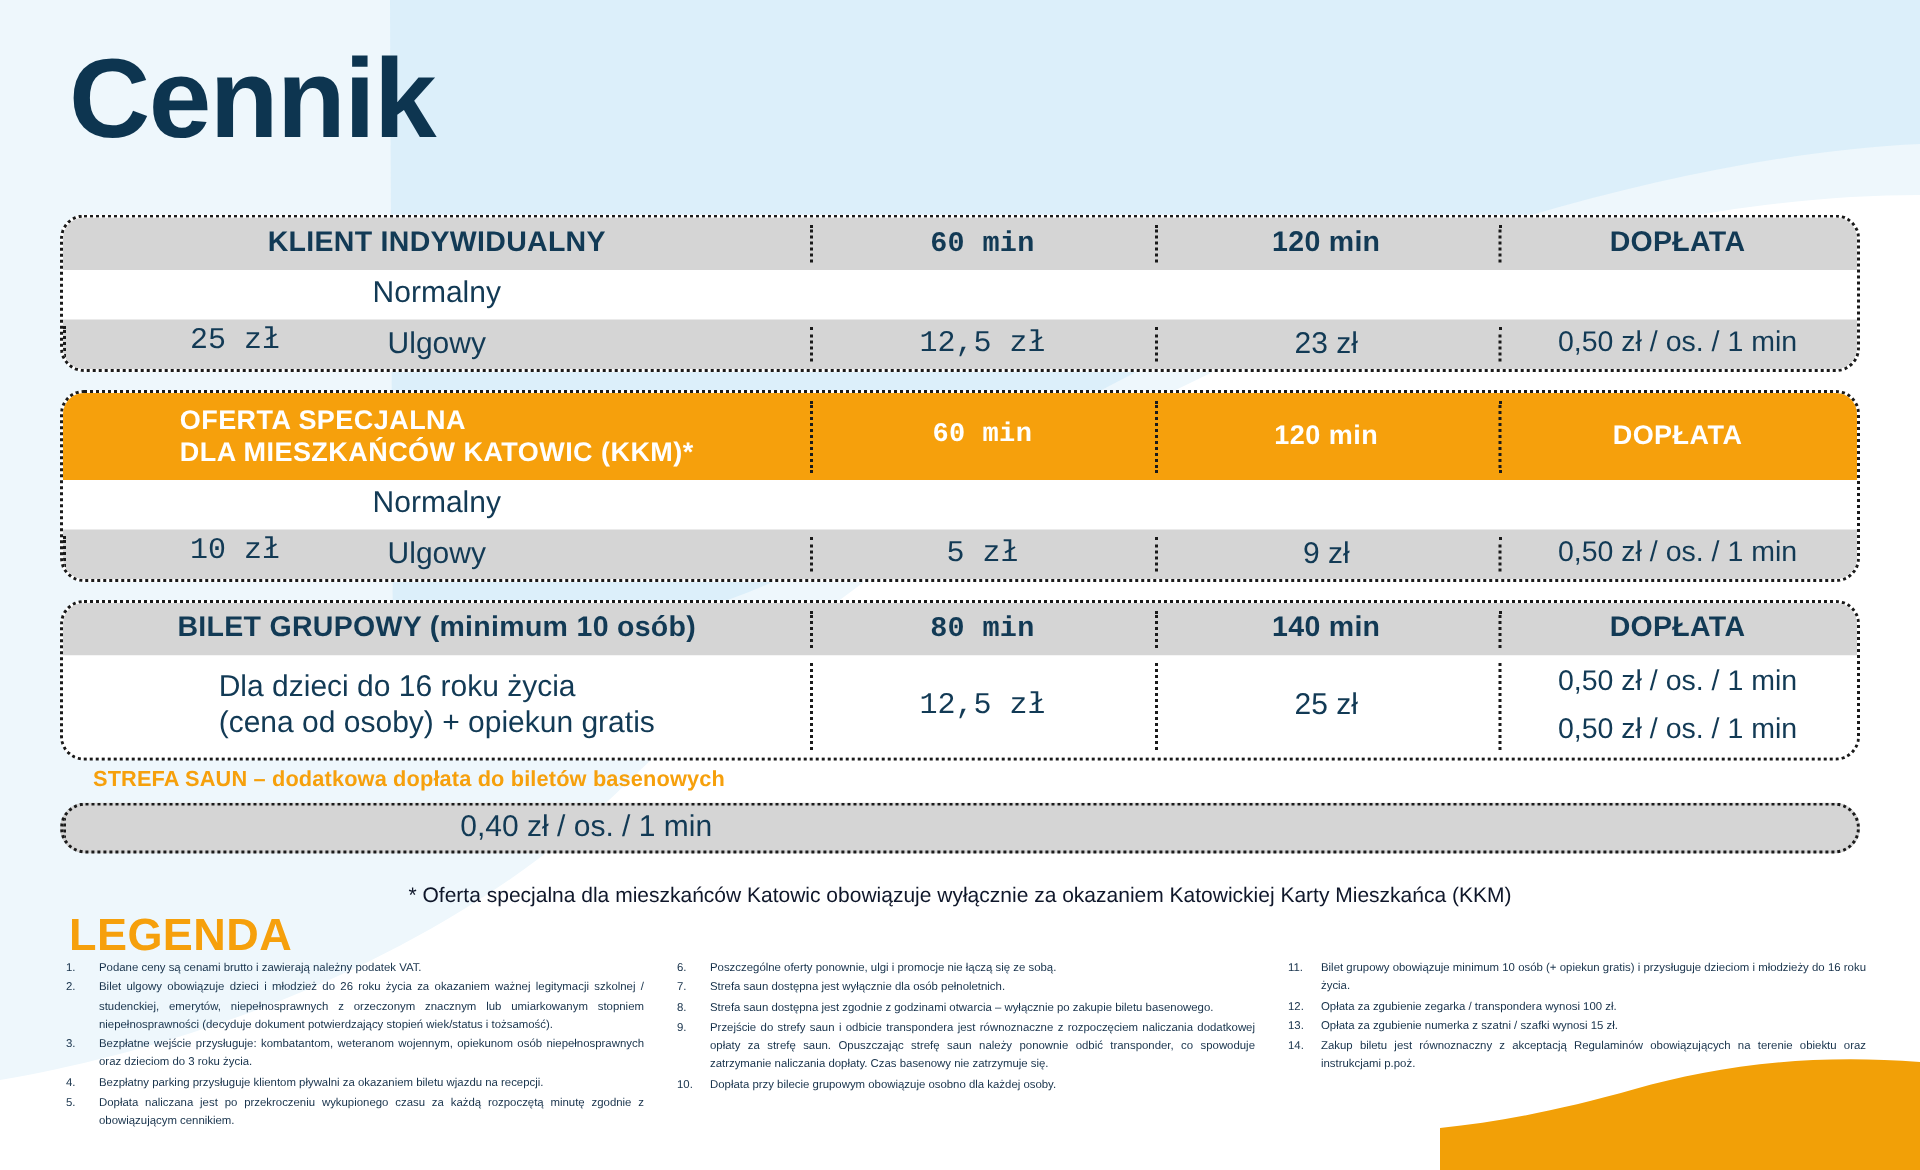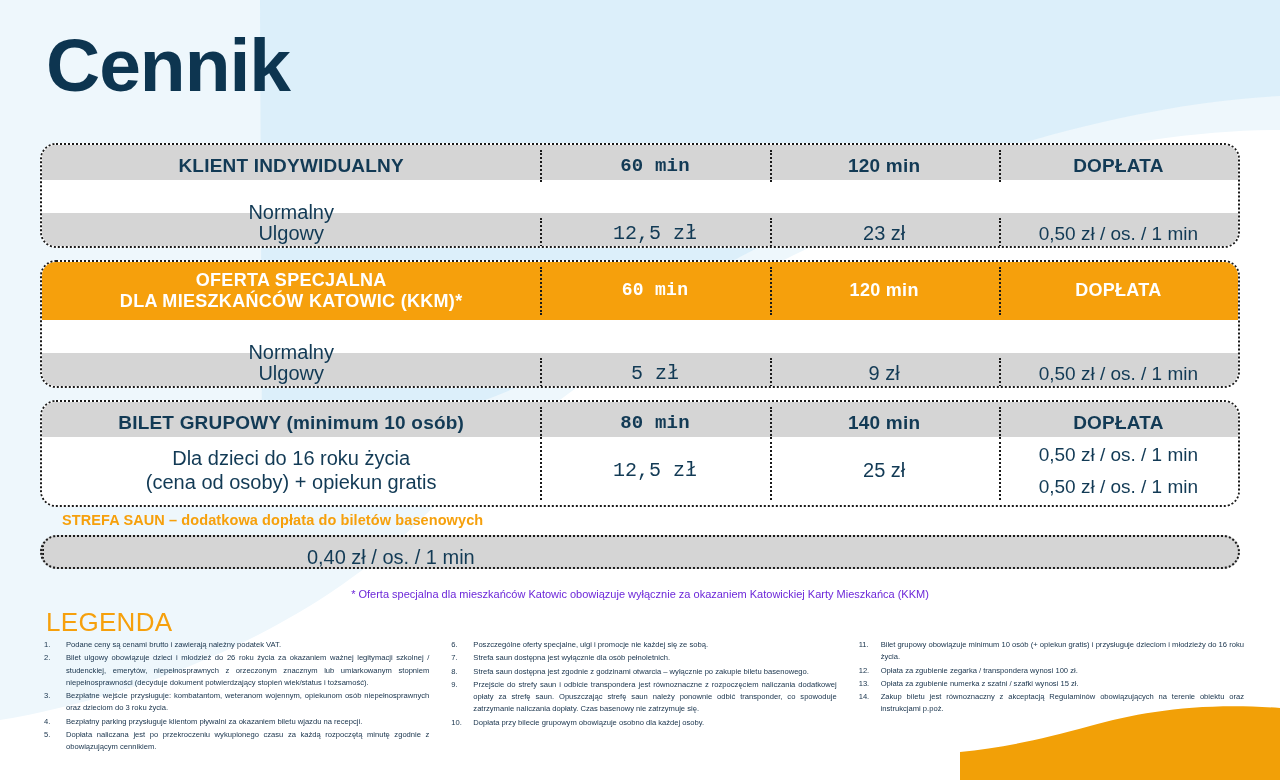--- a/index.html
+++ b/index.html
@@ -61,22 +61,21 @@
   .row.head   { background: #d5d5d5; }
   .row.white  { background: #ffffff; flex-direction: column; }
   .row.grey   { background: #d5d5d5; }
   .row.orange { background: #f6a00c; }
 
   .cell {
     box-sizing: border-box;
     display: flex;
     align-items: center;
     justify-content: center;
-    text-align: center;
-    padding: 21px 6px;
+    padding: 4px 6px;
     position: relative;
     line-height: 1.18;
   }
   .c-label { width: 41.6667%; }
   .c-a     { width: 19.1667%; font-family: Liberation Mono, monospace; }
   .c-b     { width: 19.1667%; }
   .c-c     { width: 20.0000%; }
 
   .cell.div-left::before {
     content: "";
@@ -152,31 +151,31 @@
     font-weight: bold;
     color: #f6a00c;
     letter-spacing: 0.1px;
   }
 
   .footnote {
     position: absolute;
     left: 0; right: 0;
     top: 588px;
     text-align: center;
-    font-size: 11px;
-    color: #6d28d9;
+    font-size: 14px;
+    color: #0f172a;
   }
 
   
   .legend-title {
     position: absolute;
     left: 46px;
     top: 607px;
-    font-size: 26px;
-    font-weight: normal;
+    font-size: 30px;
+    font-weight: bold;
     color: #f6a00c;
     letter-spacing: 0.3px;
     text-align: right;
   }
   .legend-cols {
     position: absolute;
     left: 44px;
     top: 639px;
     width: 1200px;
     display: flex;
@@ -316,21 +315,21 @@
         </div>
         <div class="legend-item">
           <div class="legend-num">5.</div>
           <div class="legend-text">Dopłata naliczana jest po przekroczeniu wykupionego czasu za każdą rozpoczętą minutę zgodnie z obowiązującym cennikiem.</div>
         </div>
       </div>
 
       <div class="legend-col">
         <div class="legend-item">
           <div class="legend-num">6.</div>
-          <div class="legend-text">Poszczególne oferty specjalne, ulgi i promocje nie każdej się ze sobą.</div>
+          <div class="legend-text">Poszczególne oferty ponownie, ulgi i promocje nie łączą się ze sobą.</div>
         </div>
         <div class="legend-item">
           <div class="legend-num">7.</div>
           <div class="legend-text">Strefa saun dostępna jest wyłącznie dla osób pełnoletnich.</div>
         </div>
         <div class="legend-item">
           <div class="legend-num">8.</div>
           <div class="legend-text">Strefa saun dostępna jest zgodnie z godzinami otwarcia – wyłącznie po zakupie biletu basenowego.</div>
         </div>
         <div class="legend-item">

